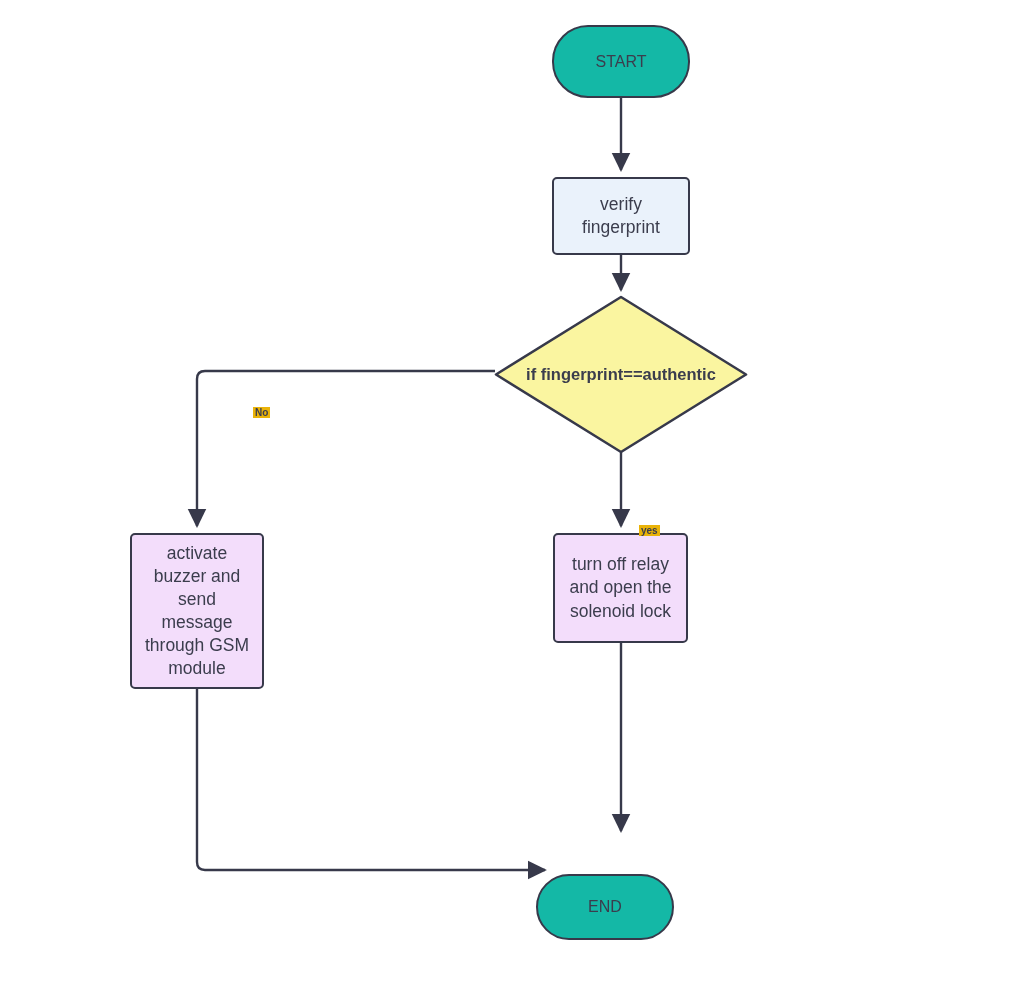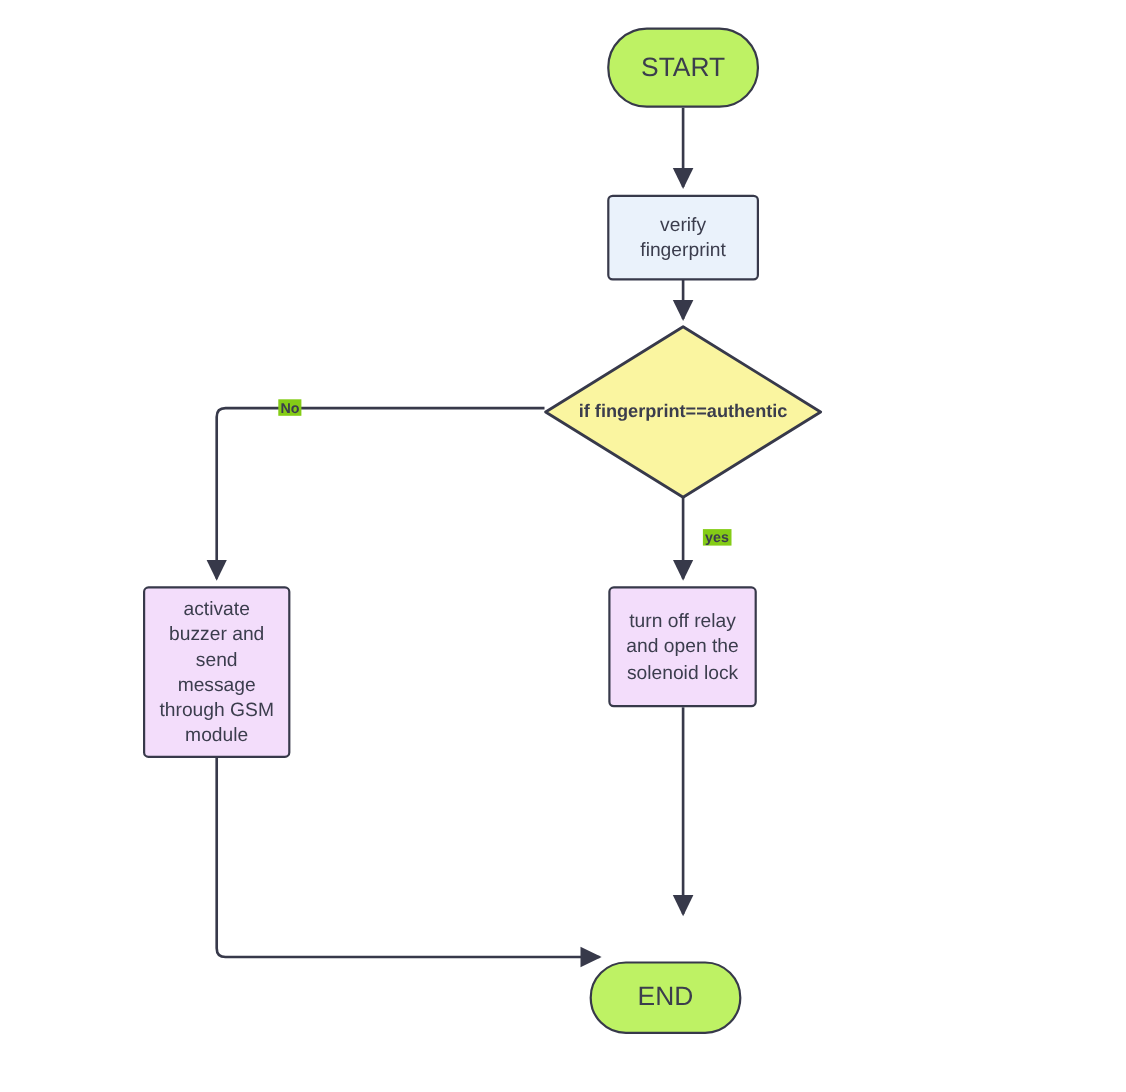--- a/index.html
+++ b/index.html
@@ -34,46 +34,47 @@
     align-items: center;
     justify-content: center;
     text-align: center;
     color: #3b3d4d;
     font-size: 17.5px;
     line-height: 1.32;
     z-index: 2;
   }
   .node-terminal {
     border-radius: 36px;
-    background: #bef264;
-    font-size: 24px;
+    background: #14b8a6;
+    font-size: 16px;
   }
   .node-process {
     border-radius: 5px;
   }
   .node-io {
     background: #eaf2fb;
   }
   .node-action {
     background: #f3ddfb;
   }
   .node-label {
     display: block;
     white-space: pre-line;
     padding: 0 4px;
   }
   .edge-label {
     position: absolute;
-    font-size: 13px;
+    font-size: 10px;
     font-weight: bold;
     color: #3b3d4d;
-    background: #84cc16;
+    background: #eab308;
     padding: 0 2px;
     z-index: 3;
     white-space: nowrap;
+    margin-top: 44px;
   }
 </style>
 </head>
 <body>
 
 <div id="flowchart-canvas">
 
   <svg class="edges" viewBox="0 0 1024 993" xmlns="http://www.w3.org/2000/svg">
     <defs>
       <marker id="arrowhead" markerWidth="9" markerHeight="9" refX="7.2" refY="4.5" orient="auto" markerUnits="strokeWidth">

